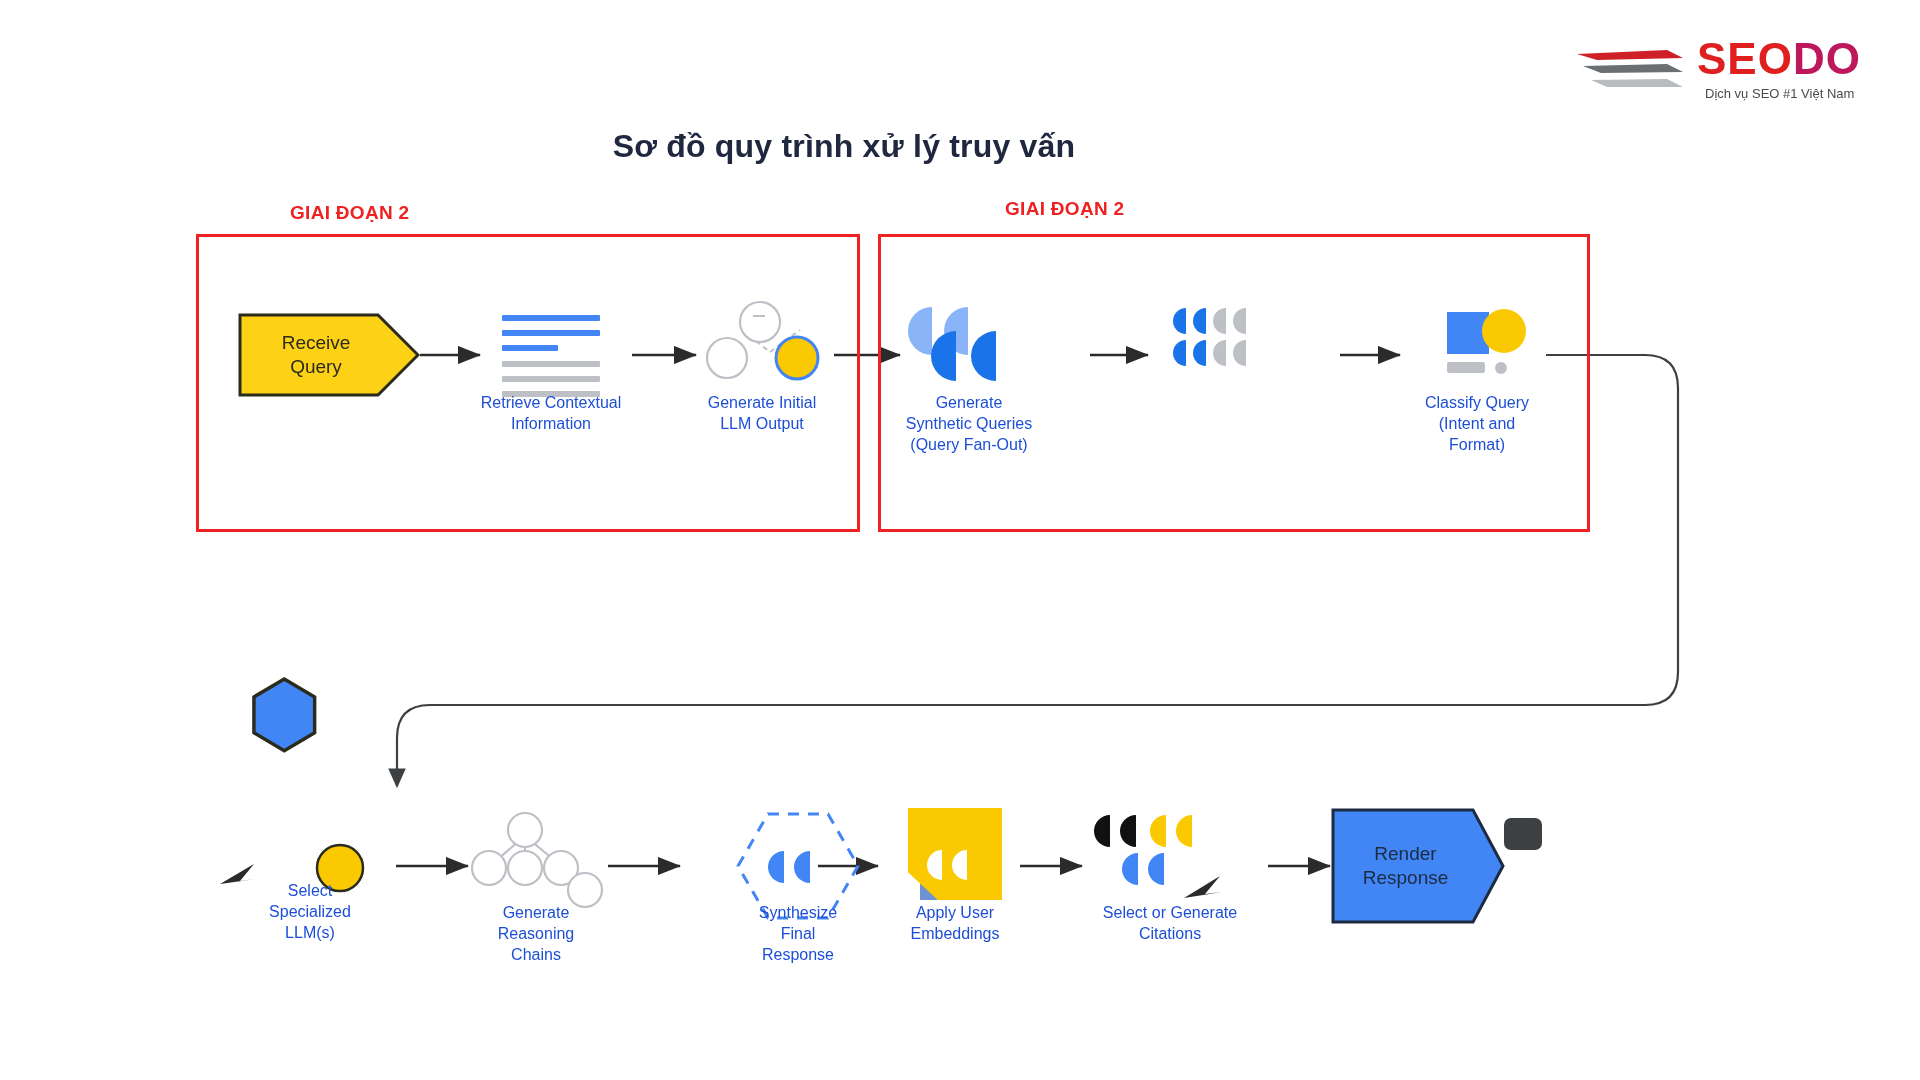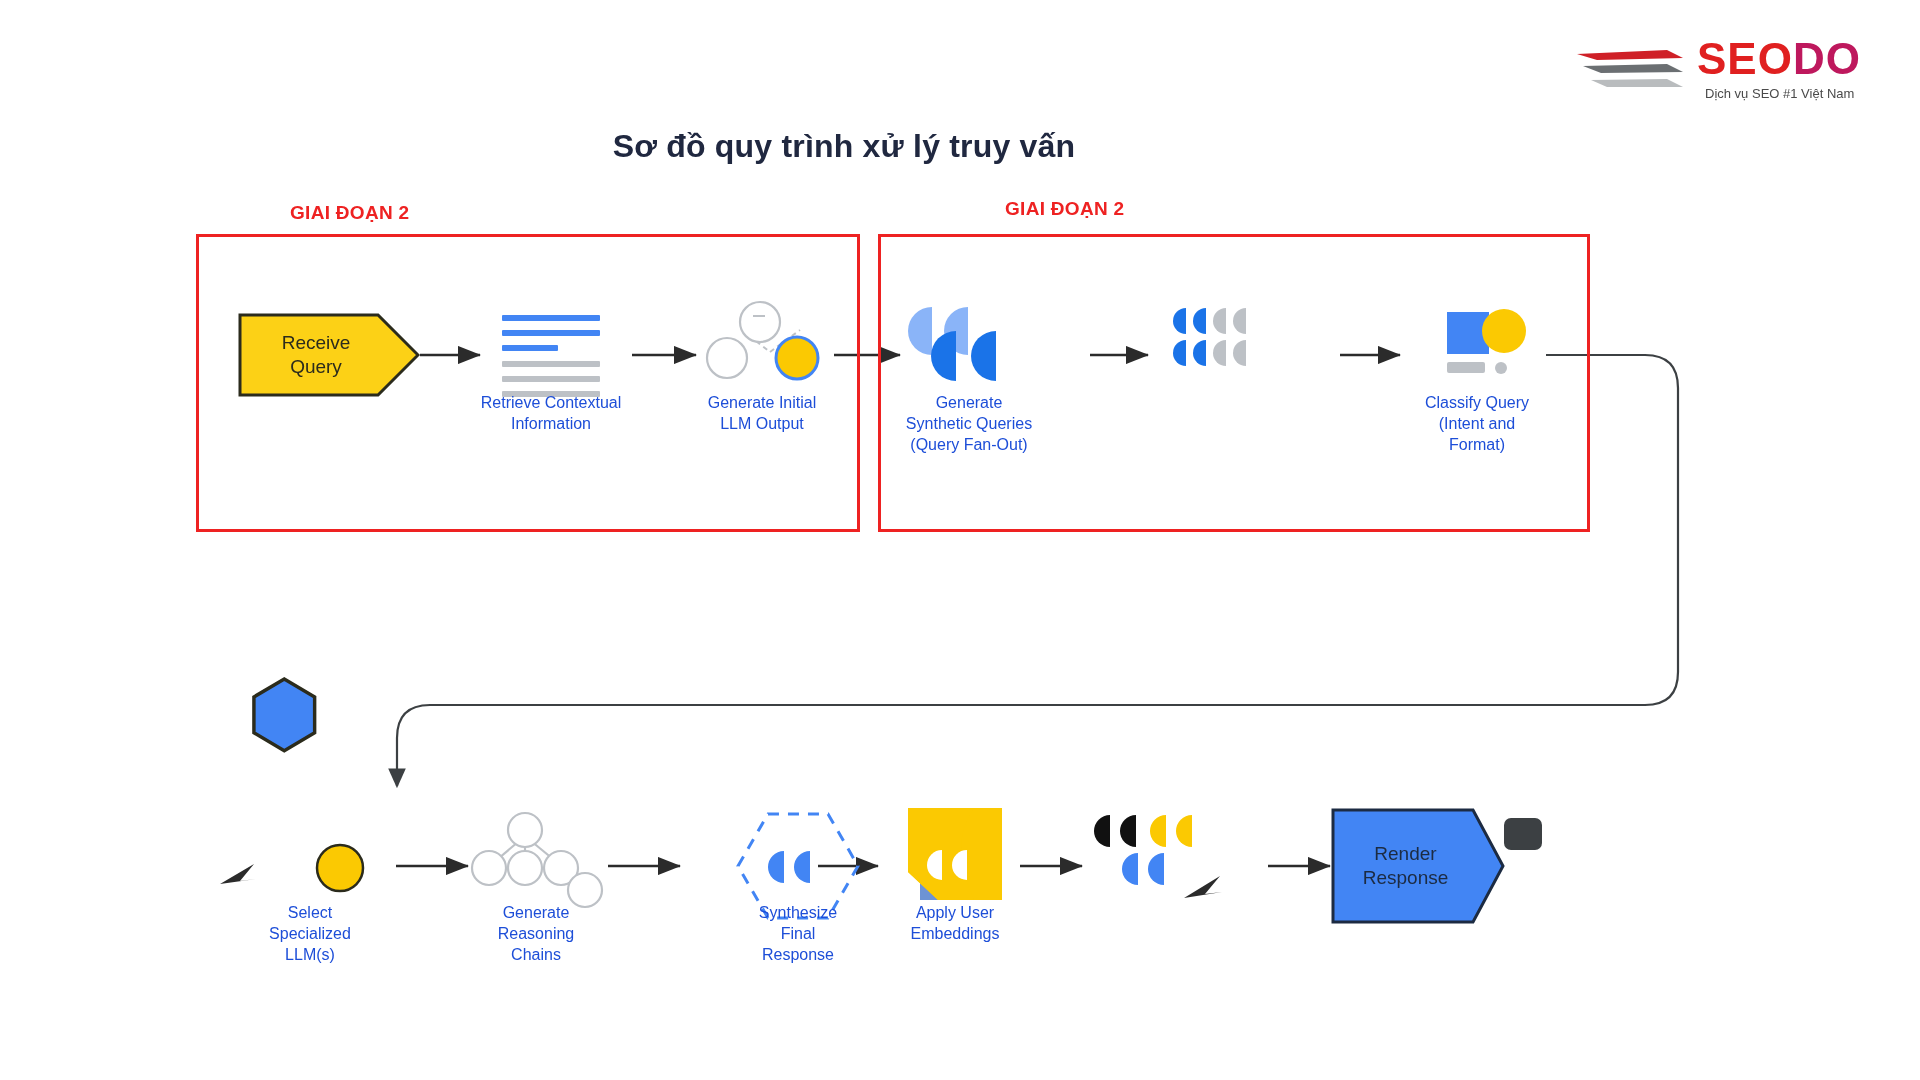--- a/index.html
+++ b/index.html
@@ -339,21 +339,21 @@
   <div class="node-icon"></div>
 </div>
 
 <div class="node" id="classify-query" style="left:1382px; top:300px;">
   <div class="node-icon"></div>
   <div class="node-label">Classify Query
 (Intent and
 Format)</div>
 </div>
 
-<div class="node" id="select-llm" style="left:215px; top:810px;">
+<div class="node" id="select-llm" style="left:215px; top:788px;">
   <div class="node-icon"></div>
   <div class="node-label">Select
 Specialized
 LLM(s)</div>
 </div>
 
 <div class="node" id="generate-reasoning" style="left:441px; top:810px;">
   <div class="node-icon"></div>
   <div class="node-label">Generate
 Reasoning
@@ -368,20 +368,22 @@
 </div>
 
 <div class="node" id="apply-embeddings" style="left:860px; top:810px;">
   <div class="node-icon"></div>
   <div class="node-label">Apply User
 Embeddings</div>
 </div>
 
 <div class="node" id="select-citations" style="left:1060px; top:810px; width:220px;">
   <div class="node-icon"></div>
+  <div class="node-label">Select or Generate
+Citations</div>
 </div>
 
 <div class="shape-node" id="render-response" style="left:1331px; top:808px; width:175px; height:116px;">
   <svg viewBox="0 0 175 116" width="175" height="116">
     <polygon points="2,2 142,2 172,58 142,114 2,114" fill="#4285f4" stroke="#1c2b42" stroke-width="3"></polygon>
   </svg>
   <div class="shape-text">Render
 Response</div>
 </div>
 

